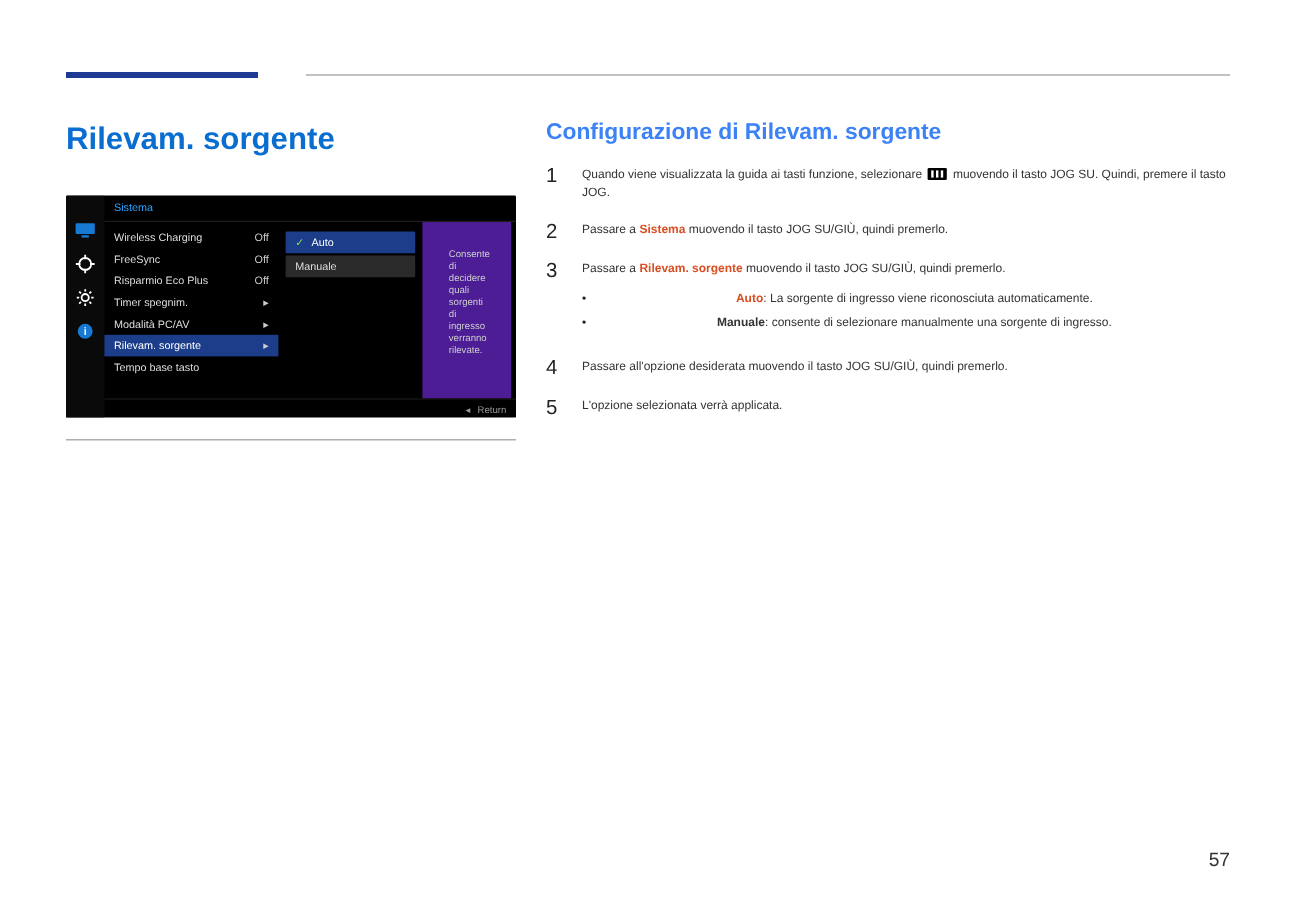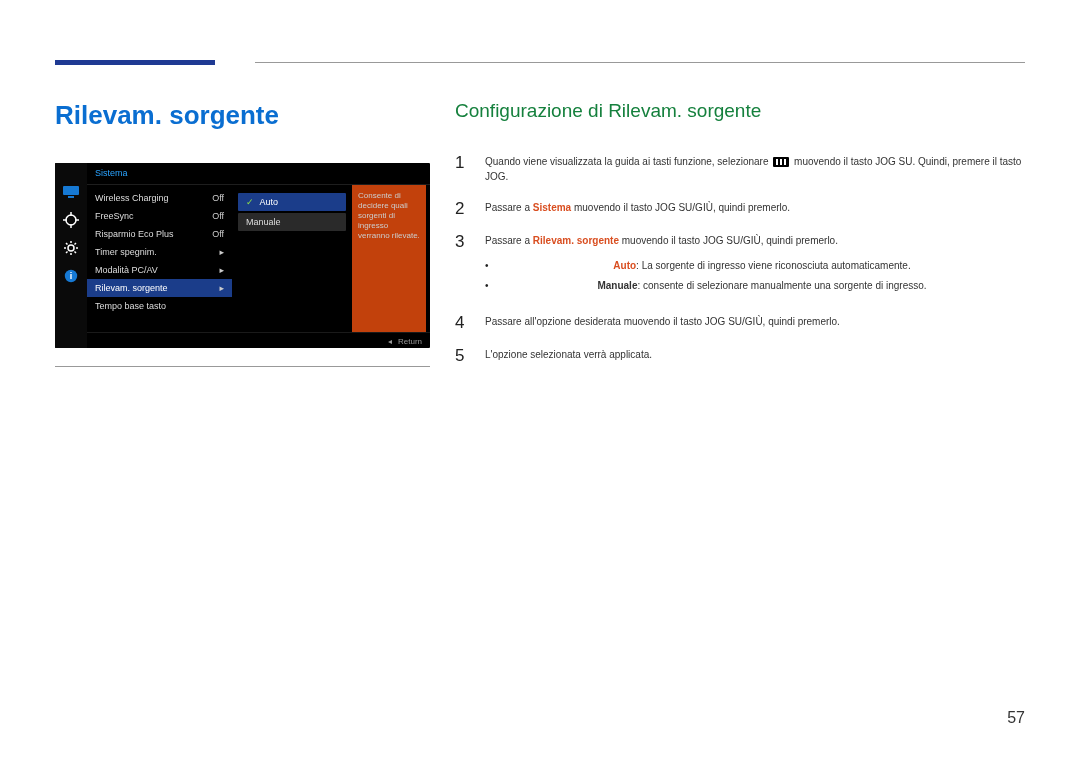--- a/index.html
+++ b/index.html
@@ -147,24 +147,24 @@
     gap: 6px;
     border-radius: 1px;
   }
   .osd-subitem.sel {
     background: #1b3d8a;
     color: #fff;
   }
   .osd-subitem .check { color: #8fe04a; font-size: 9px; }
   .osd-desc {
     width: 74px;
-    background: #c2410c;
+    background: #4c1d95;
     font-size: 8px;
     color: #ccc;
-    padding: 6px;
+    padding: 22px;
     border-top-left-radius: 0;
     border-bottom-left-radius: 0;
     line-height: 1.25;
     margin-top: 0;
   }
   .osd-footer {
     height: 16px;
     text-align: right;
     font-size: 8px;
     color: #999;
@@ -174,23 +174,23 @@
     justify-content: flex-end;
     align-items: center;
     gap: 6px;
   }
   .osd-footer .tri {
     font-size: 8px;
   }
   
   .sub-title {
     font-size: 19px;
-    font-weight: 400;
-    color: #15803d;
-    margin-bottom: 32px;
+    font-weight: 700;
+    color: #3b82f6;
+    margin-bottom: 16px;
   }
   .steps {
     display: flex;
     flex-direction: column;
     gap: 16px;
   }
   .step {
     display: flex;
     gap: 14px;
   }

